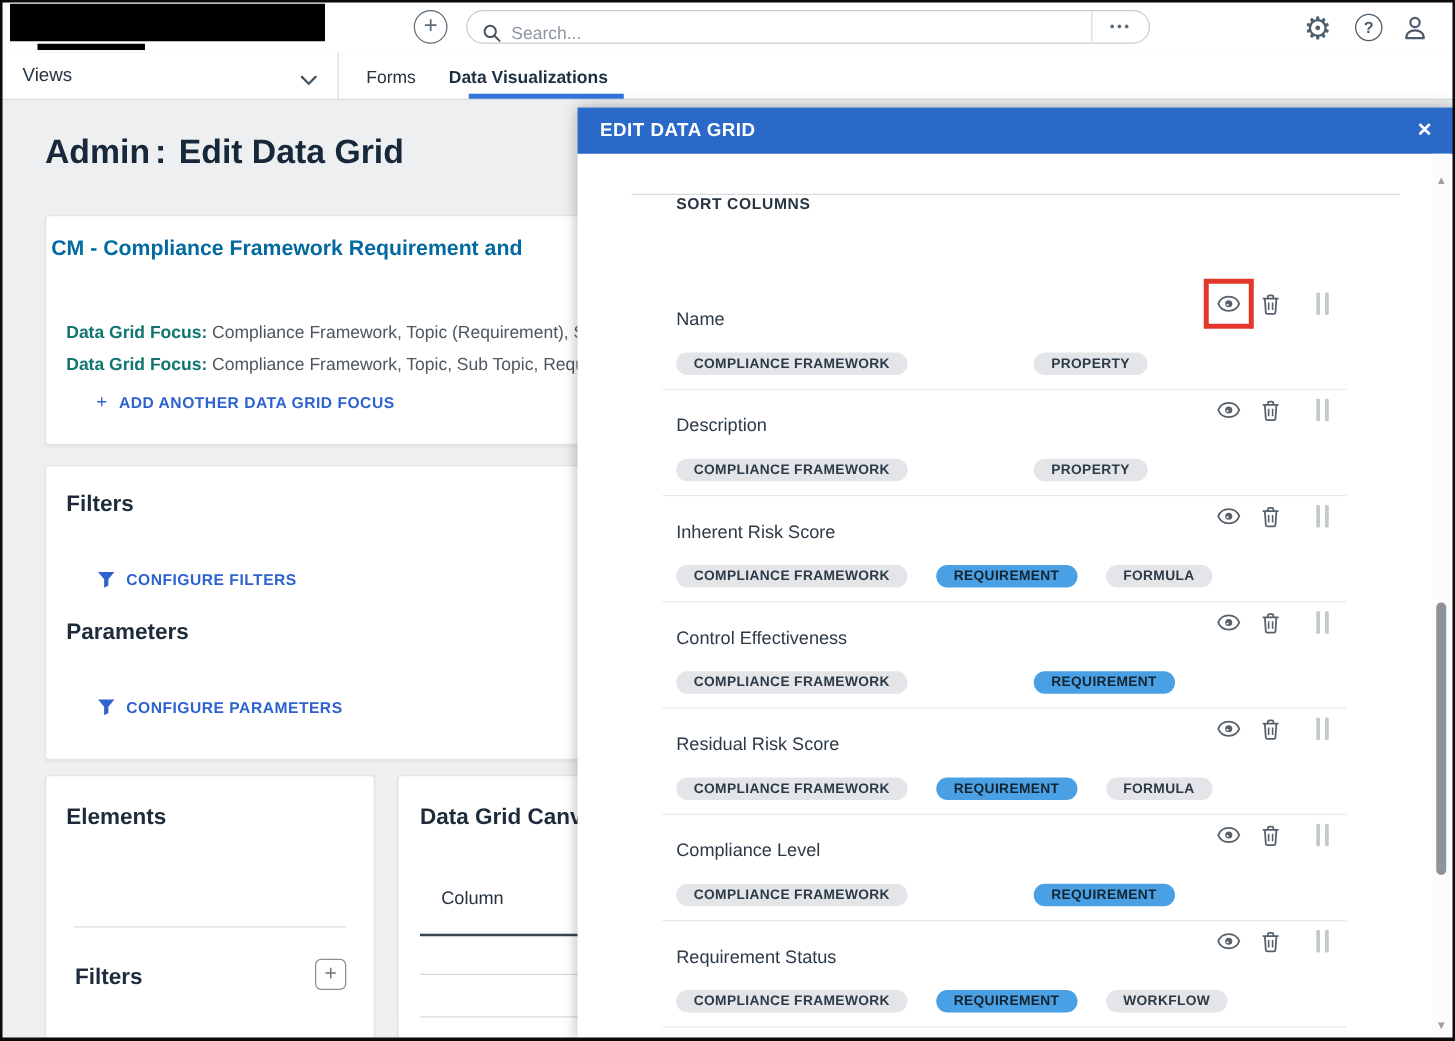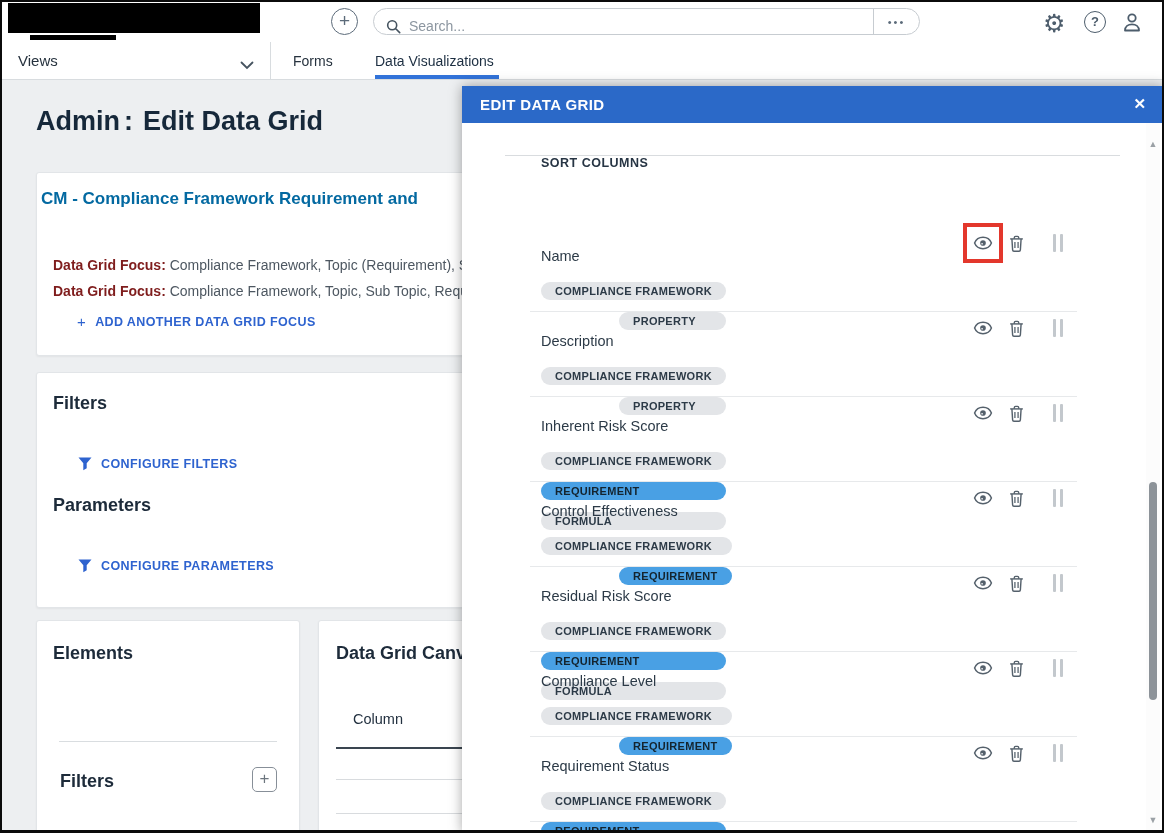--- a/index.html
+++ b/index.html
@@ -29,33 +29,33 @@
   .help-btn { position:absolute; left:1082px; top:9px; width:22px; height:22px; border:1.8px solid #4d5d6c;
     border-radius:50%; color:#4d5d6c; font-size:13px; font-weight:bold; text-align:center; line-height:19px; cursor:pointer; }
   .user-btn { position:absolute; left:1118px; top:8px; cursor:pointer; }
   
   .tabbar { position:absolute; left:2px; top:42px; right:2px; height:38px; background:#fff;
     border-bottom:1px solid #d8dcdf; z-index:5; }
   .views-label { position:absolute; left:16px; top:10px; font-size:15px; color:#26323e; cursor:pointer; }
   .views-chevron { position:absolute; left:238px; top:14px; cursor:pointer; }
   .tab-divider { position:absolute; left:268px; top:0; width:1px; height:38px; background:#d8dcdf; }
   .tab-forms { position:absolute; left:291px; top:11px; font-size:14px; color:#26323e; cursor:pointer; }
-  .tab-dv { position:absolute; left:373px; top:11px; font-size:14px; font-weight:400; color:#1d2f42; cursor:pointer; }
+  .tab-dv { position:absolute; left:357px; top:11px; font-size:14px; font-weight:700; color:#1d2f42; cursor:pointer; }
   .tab-underline { position:absolute; left:373px; bottom:0; width:124px; height:4px; background:#3273d9; }
   
   .page-title { position:absolute; left:36px; top:106px; font-size:27px; font-weight:700; color:#16283a;
     display:flex; align-items:baseline; }
   .page-title .sep { margin:0 10px 0 4px; }
   .card { position:absolute; background:#fff; border:1px solid #e2e5e8; border-radius:3px;
     box-shadow:0 1px 2px rgba(0,0,0,0.05); }
   .card-overview { left:36px; top:172px; width:1010px; height:184px; }
   .ov-title { position:absolute; left:4px; top:16px; font-size:17px; font-weight:700; color:#0369a1; white-space:nowrap; }
   .ov-desc { position:absolute; left:16px; top:52px; font-size:14px; color:#8d97a1; white-space:nowrap; }
   .focus-line { position:absolute; left:16px; font-size:14px; color:#4d5761; white-space:nowrap; }
-  .focus-line b { color:#7f1d1d; }
+  .focus-line b { color:#0f766e; }
   .blue-link { color:#2e63cf; font-size:12.5px; font-weight:700; letter-spacing:0.4px;
     display:flex; align-items:center; gap:9px; cursor:pointer; white-space:nowrap; }
   .add-focus { position:absolute; left:40px; top:140px; }
   .add-focus .plus { font-size:15px; font-weight:400; }
   .card-filters { left:36px; top:372px; width:1010px; height:236px; }
   .sec-h { position:absolute; left:16px; font-size:18px; font-weight:700; color:#1d2b3a; }
   .cfg-filters { position:absolute; left:41px; top:84px; }
   .cfg-params { position:absolute; left:41px; top:186px; }
   .card-elements { left:36px; top:620px; width:264px; height:216px; }
   .el-divider { position:absolute; left:22px; right:22px; top:120px; height:1px; background:#d9dde0; }
@@ -77,21 +77,21 @@
   .section-title { position:absolute; left:79px; top:70px; font-size:12.5px; font-weight:700; color:#273544;
     letter-spacing:0.5px; }
   .section-hint { position:absolute; left:79px; top:94px; font-size:14px; color:#9aa1a8; }
   .col-row { position:absolute; left:68px; width:547px; height:85px; }
   .row-label { position:absolute; left:11px; top:21px; font-size:14.5px; color:#2c3a47; }
   .row-icons { position:absolute; right:14px; top:6px; display:flex; align-items:center; gap:13px; }
   .icon-btn { position:relative; width:20px; height:20px; display:flex; align-items:center; justify-content:center; cursor:pointer; }
   .highlight-box { position:absolute; left:-10px; top:-10px; width:40px; height:40px; border:4px solid #e3372c; }
   .drag-handle { display:flex; gap:4px; cursor:grab; padding-left:14px; }
   .drag-handle i { display:block; width:3px; height:18px; background:#c3c8cd; border-radius:1px; }
-  .row-tags { position:absolute; left:11px; top:55px; display:flex; gap:12px;flex-direction:column; }
+  .row-tags { position:absolute; left:11px; top:55px; display:flex; gap:23px; }
   .pill { height:18px; padding:0 14px; border-radius:9px; background:#e3e5e8; font-size:11px; font-weight:700;
     color:#2c3a47; line-height:18px; letter-spacing:0.3px; white-space:nowrap; }
   .pill-blue { background:#49a0e4; color:#14242f; }
   .pill-offset { margin-left:78px; }
   .row-divider { position:absolute; left:0; right:0; bottom:0; height:1px; background:#e7e9eb; }
   
   .sb-track { position:absolute; right:4px; top:37px; bottom:0; width:14px; background:#fcfcfc; }
   .sb-up { position:absolute; top:16px; left:0; right:0; text-align:center; color:#9aa0a5; font-size:9px; cursor:pointer; }
   .sb-down { position:absolute; bottom:8px; left:0; right:0; text-align:center; color:#9aa0a5; font-size:9px; cursor:pointer; }
   .sb-thumb { position:absolute; top:359px; left:3px; width:8px; height:218px; border-radius:4px; background:#8d9399; cursor:grab; }

